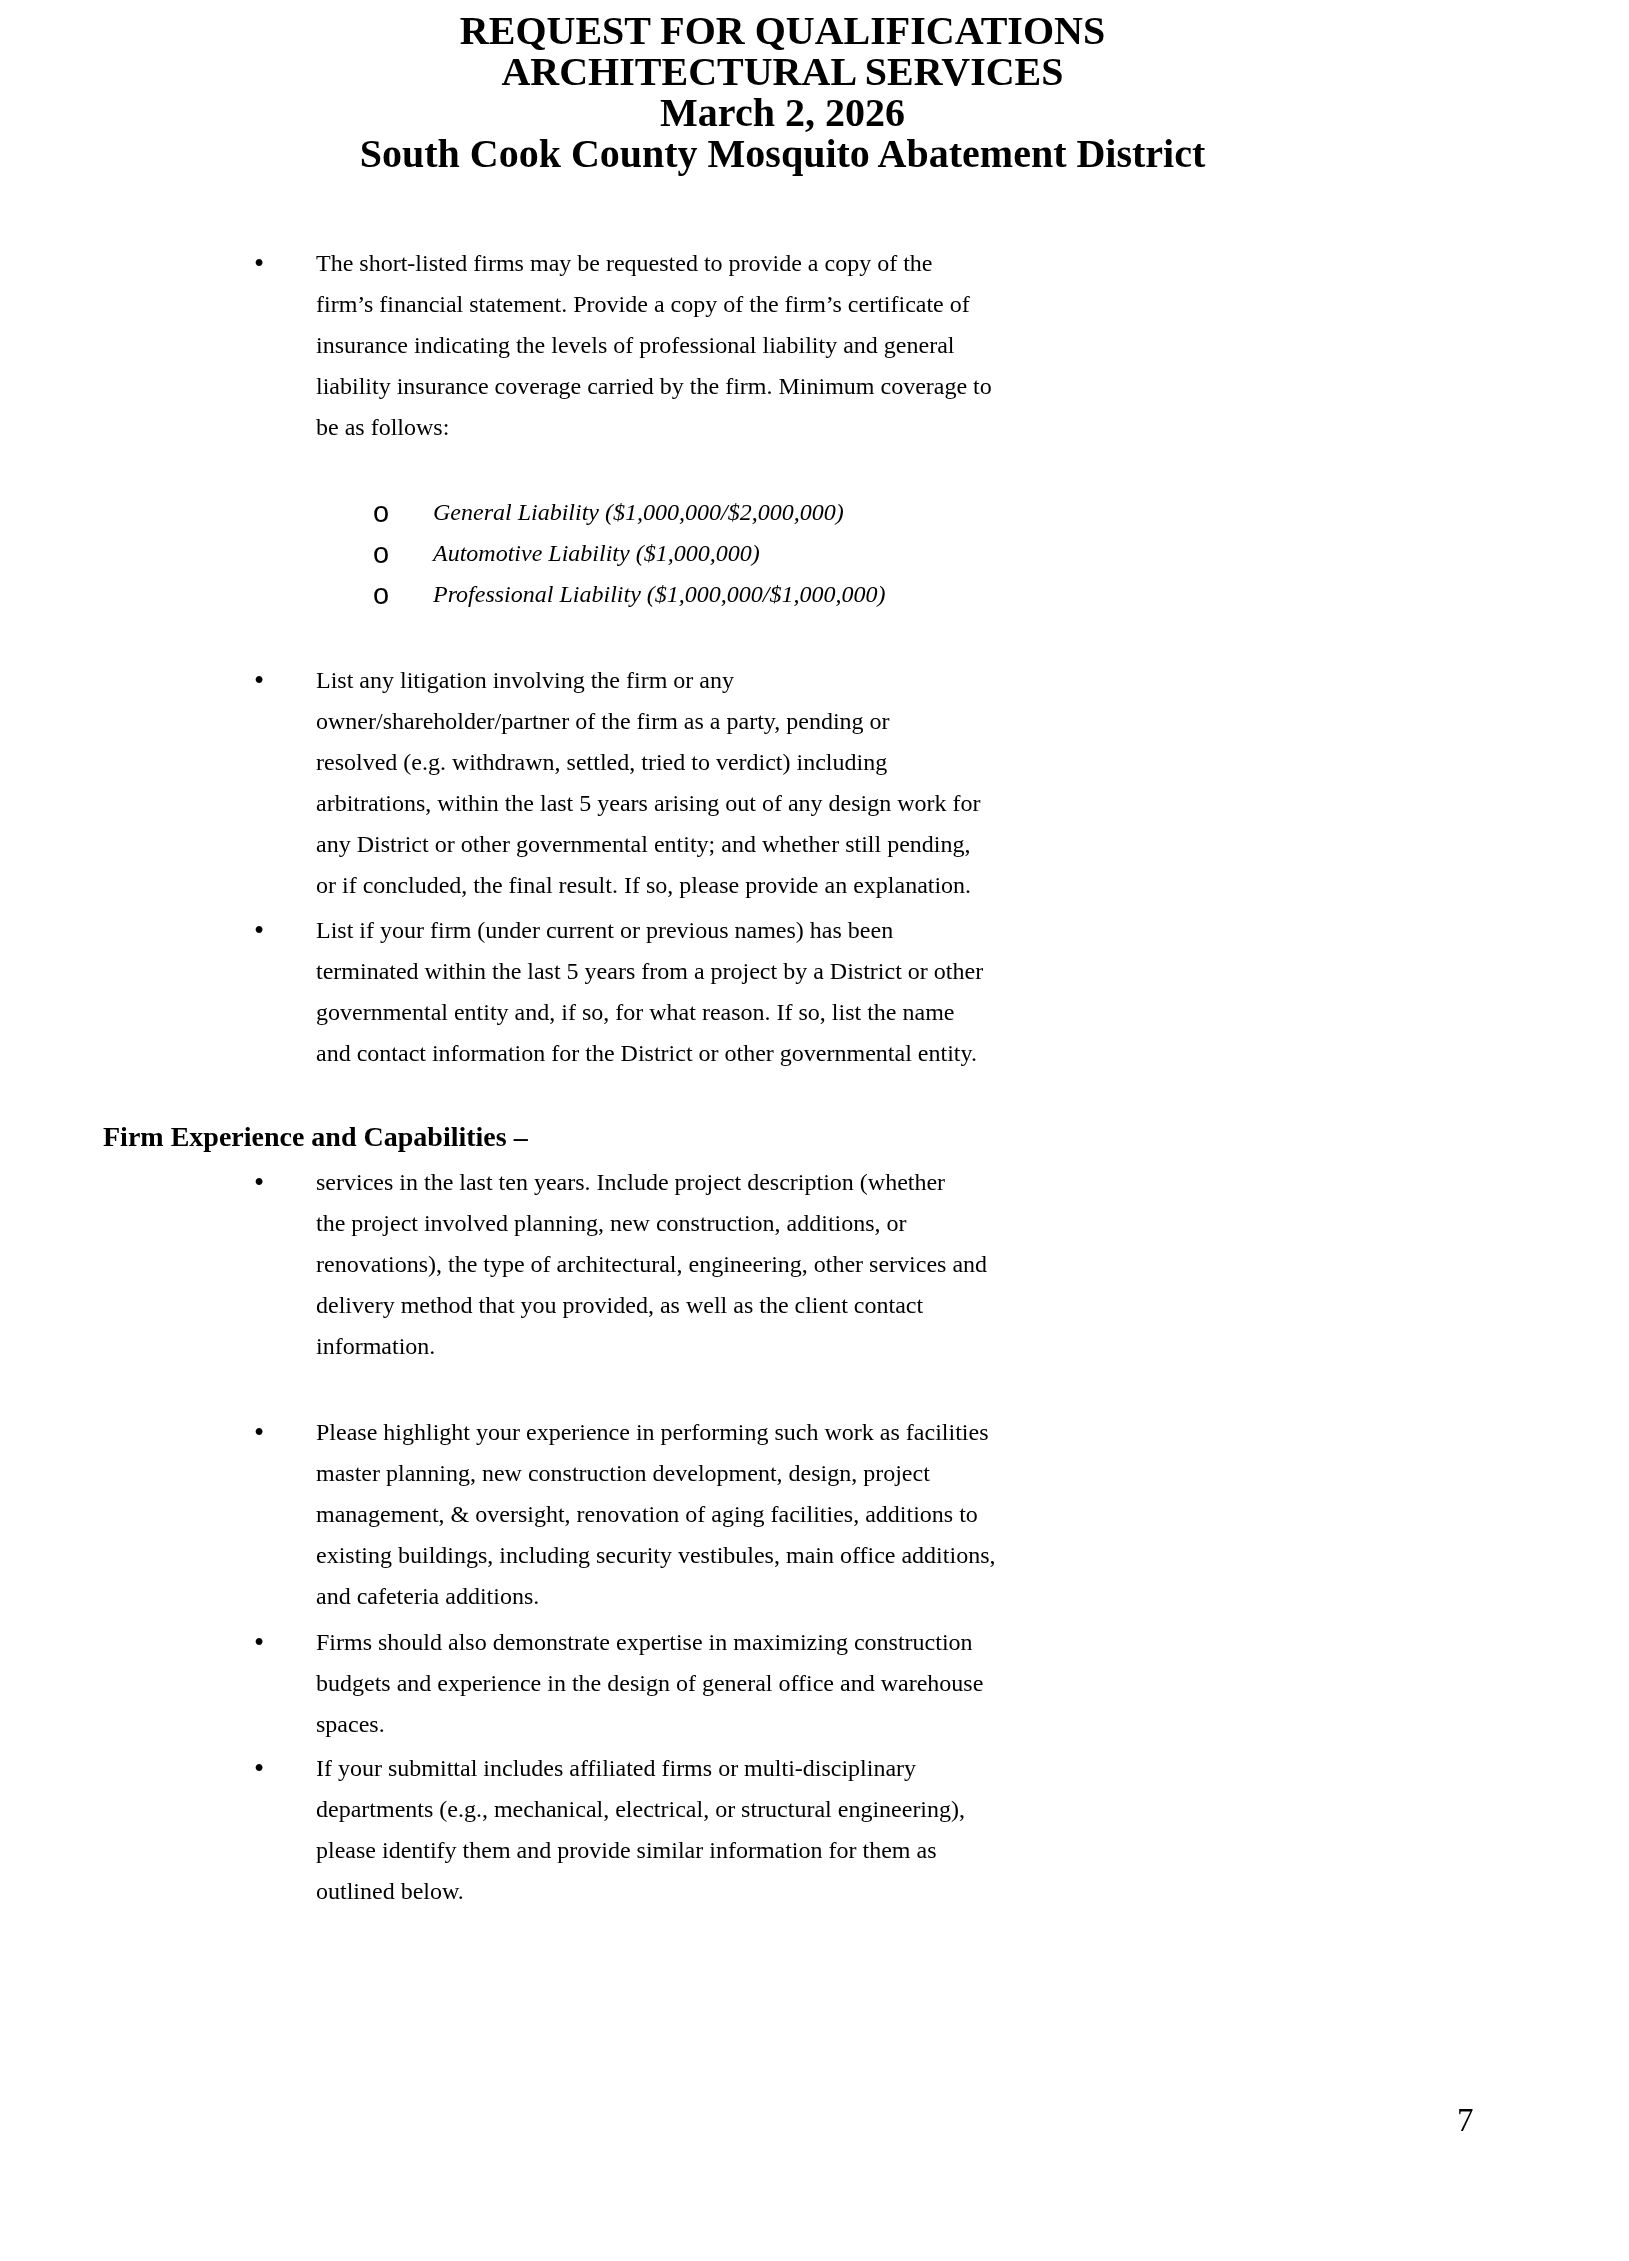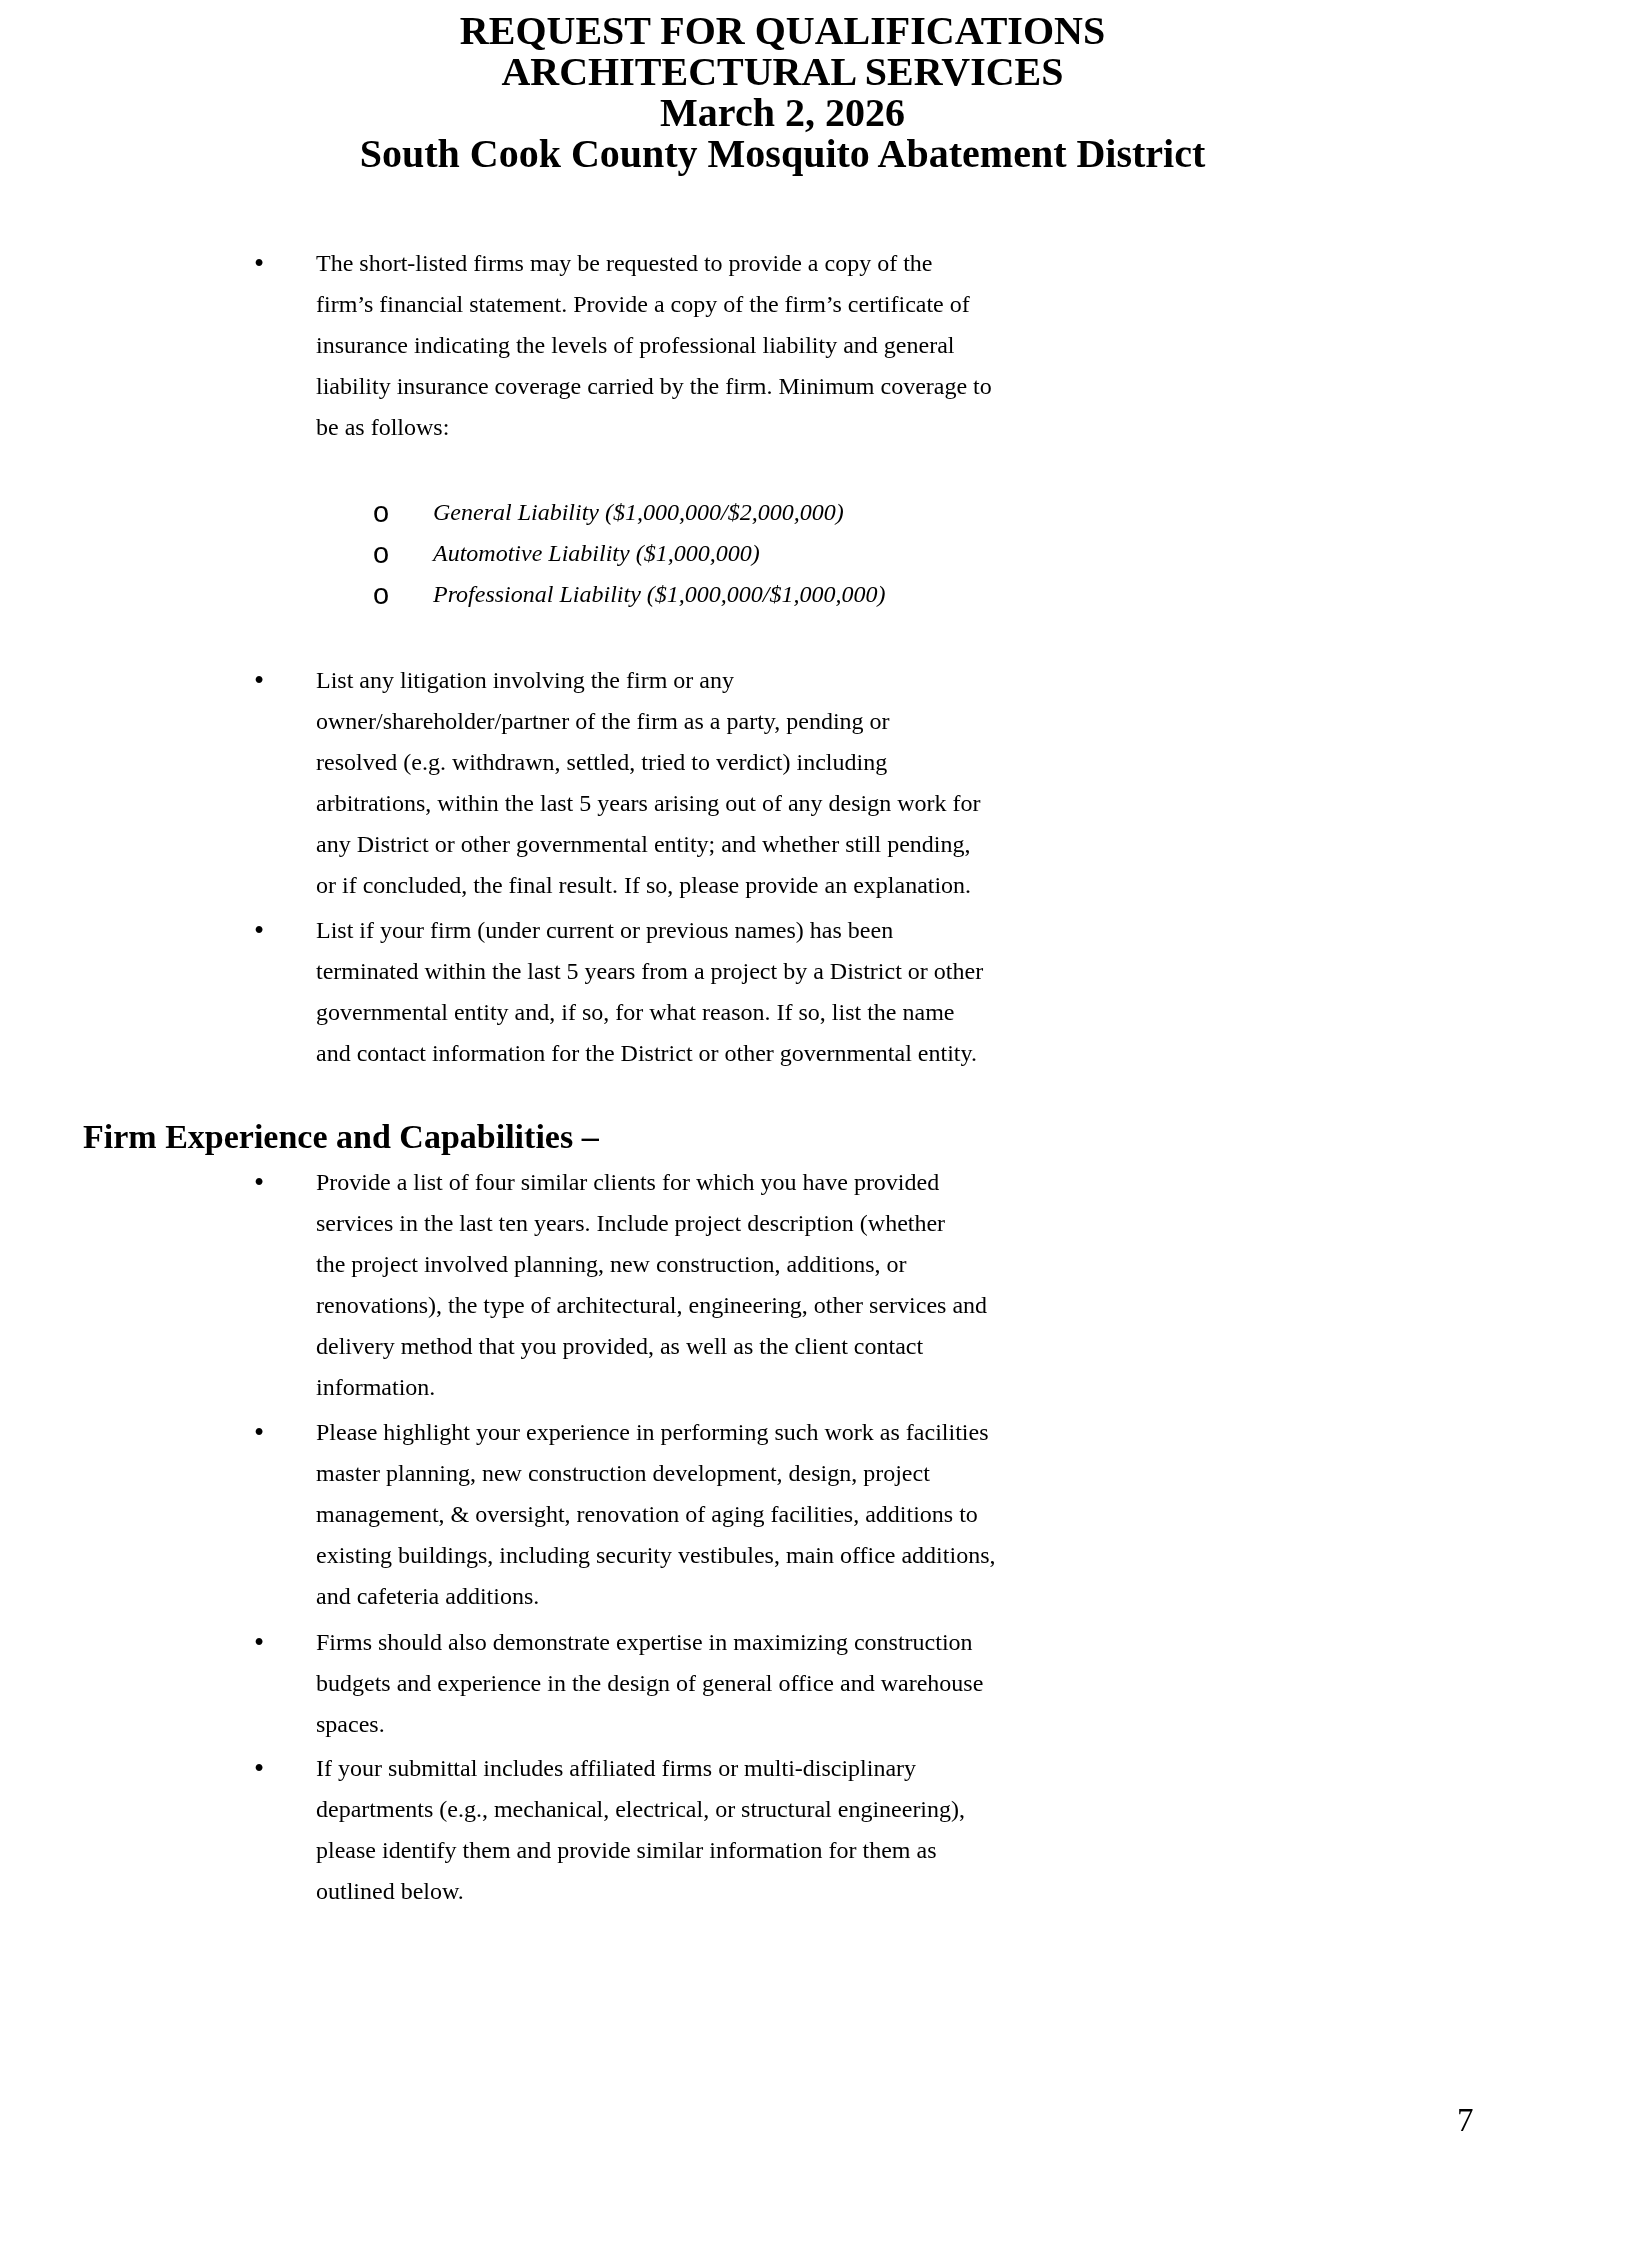--- a/index.html
+++ b/index.html
@@ -4,21 +4,21 @@
 <style>
   html, body { margin: 0; padding: 0; background: #ffffff; }
   body { width: 1630px; height: 2261px; position: relative; overflow: hidden;
          font-family: "Liberation Serif", "DejaVu Serif", serif; color: #000; }
   .header { position: absolute; left: 0; width: 1565px; top: 10px; text-align: center;
             font-weight: bold; font-size: 40px; line-height: 41px; }
   .header div { white-space: nowrap; }
   .line { position: absolute; white-space: nowrap; font-size: 24px; line-height: 41px; }
   .bullet { position: absolute; font-size: 29px; line-height: 41px; }
   .subbullet { position: absolute; font-family: "Liberation Sans", "DejaVu Sans", sans-serif; font-size: 29px; line-height: 41px; }
-  .heading { position: absolute; font-weight: bold; font-size: 34px; line-height: 41px; white-space: nowrap; }
+  .heading { position: absolute; font-weight: bold; font-size: 28px; line-height: 41px; white-space: nowrap; margin-left: 20px; }
   .pagenum { position: absolute; font-size: 33px; line-height: 41px; }
   .block { position: absolute; left: 316px; }
   .block .line { position: static; display: block; }
   .sub { position: absolute; left: 433px; }
   .sub .line { position: static; display: block; font-style: italic; }
 </style>
 </head>
 <body>
 
 <div class="header">
@@ -61,21 +61,20 @@
   <span class="line">List if your firm (under current or previous names) has been</span>
   <span class="line">terminated within the last 5 years from a project by a District or other</span>
   <span class="line">governmental entity and, if so, for what reason.  If so, list the name</span>
   <span class="line">and contact information for the District or other governmental entity.</span>
 </div>
 
 <div class="heading" style="left:83px;top:1116px;">Firm Experience and Capabilities –</div>
 
 <span class="bullet" style="left:254px;top:1162px;">•</span>
 <div class="block" style="top:1162px;">
-  <span class="line">Provide a list of four similar clients for which you have provided</span>
   <span class="line">services in the last ten years.  Include project description (whether</span>
   <span class="line">the project involved planning, new construction, additions, or</span>
   <span class="line">renovations), the type of architectural, engineering, other services and</span>
   <span class="line">delivery method that you provided, as well as the client contact</span>
   <span class="line">information.</span>
 </div>
 
 <span class="bullet" style="left:254px;top:1412px;">•</span>
 <div class="block" style="top:1412px;">
   <span class="line">Please highlight your experience in performing such work as facilities</span>

